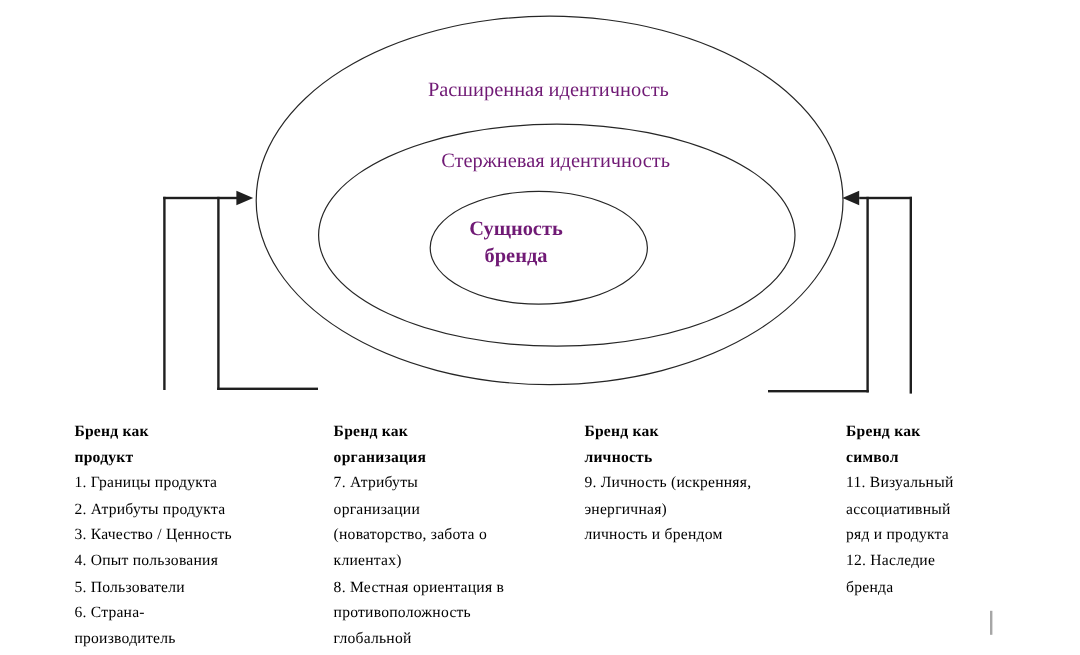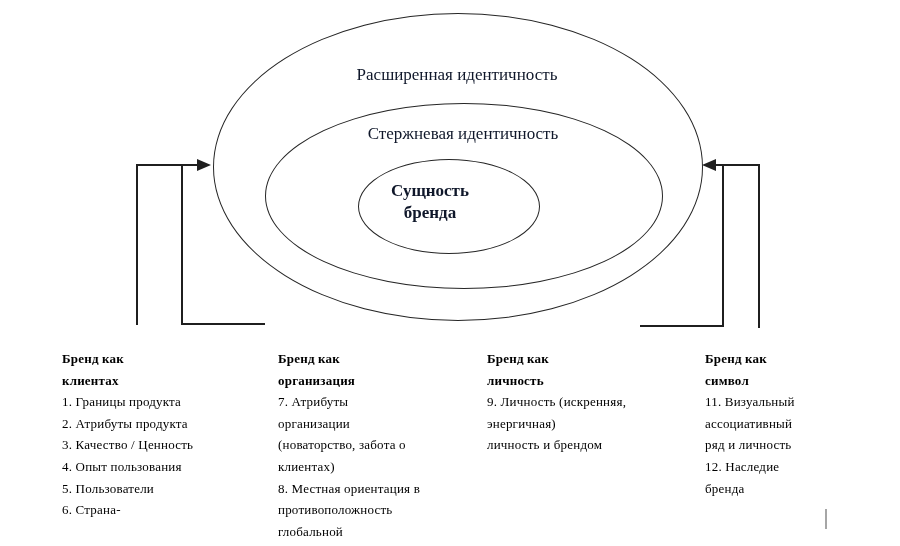--- a/index.html
+++ b/index.html
@@ -24,21 +24,21 @@
   .ellipse.middle { left: 265px; top: 103px; width: 396px; height: 184px; }
   .ellipse.inner  { left: 358px; top: 159px; width: 180px; height: 93px; }
 
   
   .elabel {
     position: absolute;
     text-align: center;
     font-size: 17px;
     line-height: 22px;
     white-space: nowrap;
-    color: #0f172a;
+    color: #701a75;
   }
   .elabel.outer  { left: 213px; width: 488px; top: 64px; }
   .elabel.middle { left: 265px; width: 396px; top: 123px; }
   .elabel.inner  { left: 340px; width: 180px; top: 180px; white-space: normal; font-weight: bold; }
 
   
   .line { position: absolute; background: #1f1f1f; }
   .lb-top    { left: 136px; top: 164px; width: 62px;  height: 2px; }
   .lb-v1     { left: 136px; top: 164px; width: 2px;   height: 161px; }
   .lb-v2     { left: 181px; top: 164px; width: 2px;   height: 161px; }
@@ -108,27 +108,28 @@
   <div class="arrowhead arrow-right"></div>
 
   <div class="line rb-top"></div>
   <div class="line rb-v1"></div>
   <div class="line rb-v2"></div>
   <div class="line rb-bottom"></div>
   <div class="arrowhead arrow-left"></div>
 
   <div class="col col-1">
     <div class="hdr">Бренд как</div>
-    <div class="hdr">клиентах</div>
+    <div class="hdr">продукт</div>
     <div>1. Границы продукта</div>
     <div>2. Атрибуты продукта</div>
     <div>3. Качество / Ценность</div>
     <div>4. Опыт пользования</div>
     <div>5. Пользователи</div>
     <div>6. Страна-</div>
+    <div>производитель</div>
   </div>
 
   <div class="col col-2">
     <div class="hdr">Бренд как</div>
     <div class="hdr">организация</div>
     <div>7. Атрибуты</div>
     <div>организации</div>
     <div>(новаторство, забота о</div>
     <div>клиентах)</div>
     <div>8. Местная ориентация в</div>
@@ -142,20 +143,20 @@
     <div>9. Личность (искренняя,</div>
     <div>энергичная)</div>
     <div>личность и брендом</div>
   </div>
 
   <div class="col col-4">
     <div class="hdr">Бренд как</div>
     <div class="hdr">символ</div>
     <div>11. Визуальный</div>
     <div>ассоциативный</div>
-    <div>ряд и личность</div>
+    <div>ряд и продукта</div>
     <div>12. Наследие</div>
     <div>бренда</div>
   </div>
 
   <div class="gray-tick"></div>
 
 </div>
 
 </body></html>

